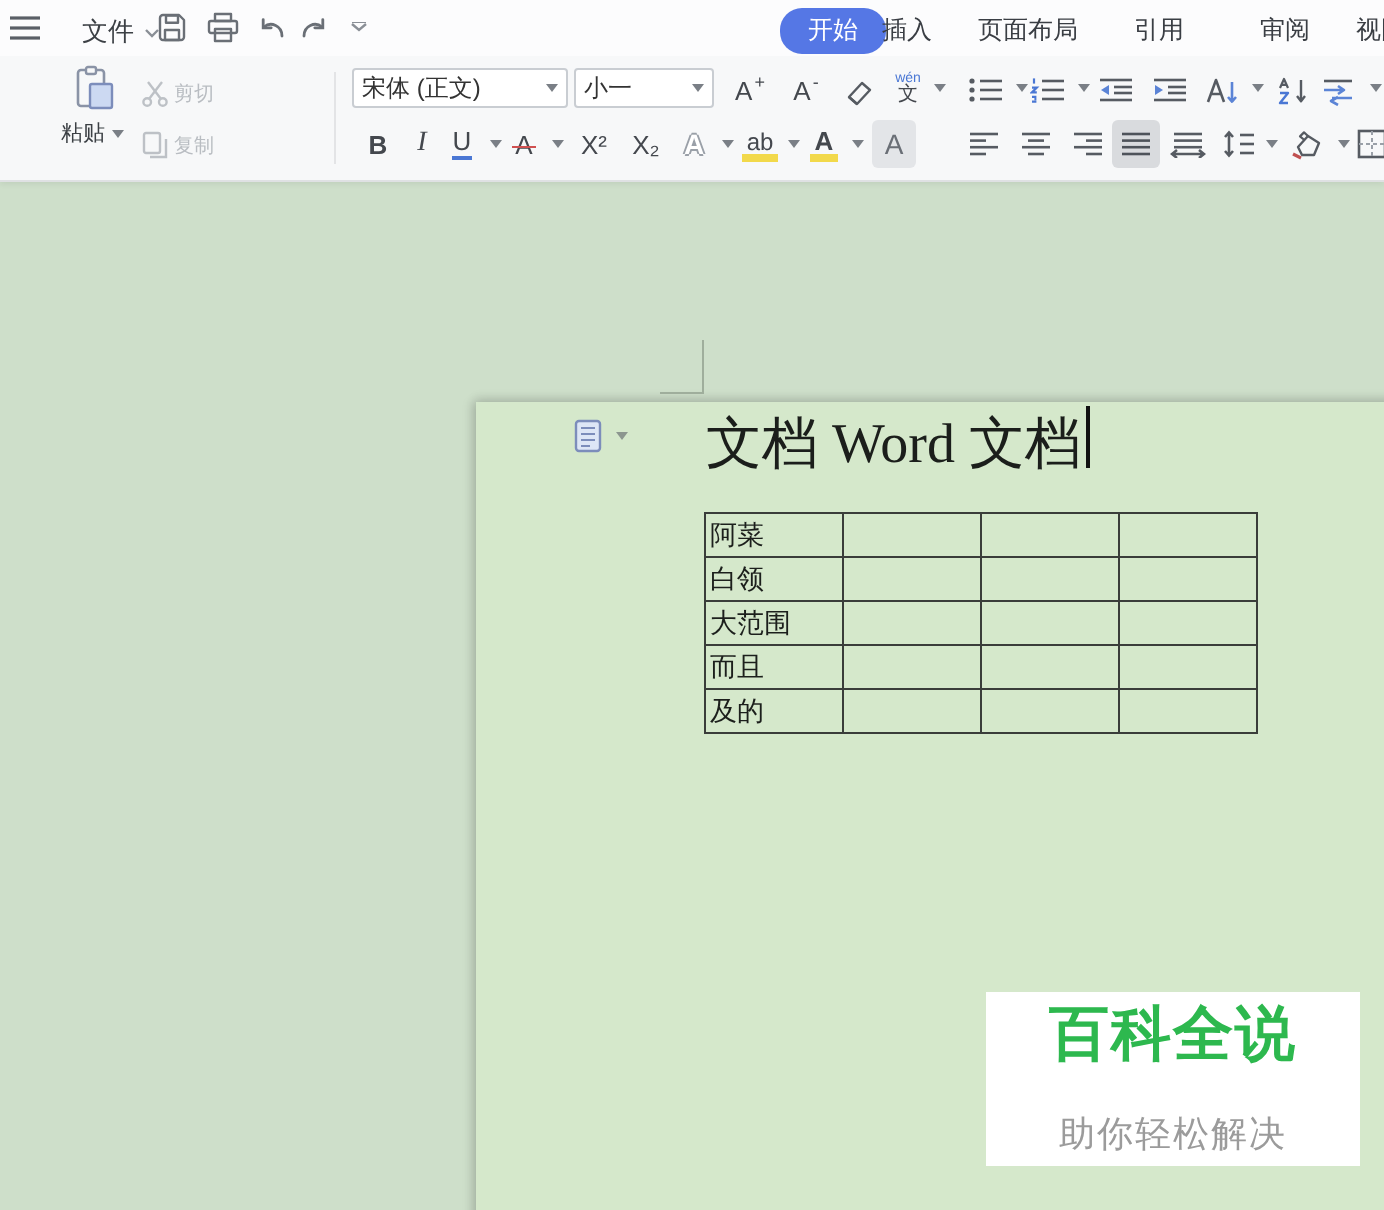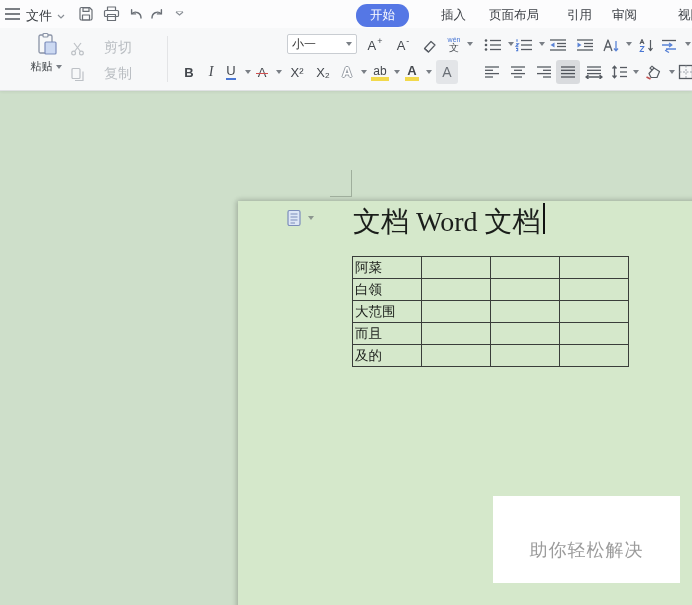--- a/index.html
+++ b/index.html
@@ -2,31 +2,31 @@
 <html><head>
 <meta charset="utf-8">
 <style>
   * { margin:0; padding:0; box-sizing:border-box; }
   html,body { width:692px; height:605px; overflow:hidden; }
   body { position:relative; font-family:"Liberation Sans", sans-serif; background:#cedfca; }
 
   
   .menubar { position:absolute; left:0; top:0; width:692px; height:28px; background:#fcfcfd; z-index:5; }
   .mb-item { position:absolute; display:flex; align-items:center; color:#4a4f55; }
-  .mb-label { font-size:13px; color:#3c4045; }
+  .mb-label { font-size:13px; color:#3c4045;margin-left:15px; }
   .tab { position:absolute; top:7px; font-size:12.5px; color:#3a3e44; white-space:nowrap; cursor:default; }
   .tab.active { top:4px; background:#5577e5; color:#fff; border-radius:11px; padding:3px 14px; font-size:12.5px; }
 
   
   .ribbon { position:absolute; left:0; top:28px; width:692px; height:63px; background:#f7f8f9;
             border-bottom:1px solid #dfe1e3; box-shadow:0 1px 3px rgba(0,0,0,0.07); z-index:4; }
   .bigbtn { position:absolute; width:44px; height:55px; display:flex; flex-direction:column; align-items:center; justify-content:flex-start; }
   .bigbtn .lbl { font-size:11px; color:#3c4045; margin-top:3px; display:flex; align-items:center; }
   .smallbtn { position:absolute; display:flex; align-items:center; }
-  .smallbtn .lbl { font-size:14px; margin-left:19px; }
+  .smallbtn .lbl { font-size:10px; margin-left:2px; }
   .disabled, .disabled .lbl { color:#b9bdc2 !important; }
   .sep { position:absolute; width:1px; background:#e3e4e6; }
   .combo { position:absolute; height:20px; background:#fff; border:1px solid #c9cdd2; border-radius:2px;
            font-size:12px; color:#333; display:flex; align-items:center; padding:0 4px; }
   .combo .val { flex:1; white-space:nowrap; overflow:hidden; }
   .ib { position:absolute; height:22px; display:flex; align-items:center; justify-content:center; color:#565b62; }
   .dd { width:0; height:0; border-left:3px solid transparent; border-right:3px solid transparent; border-top:4px solid #7a7f86; margin-left:3px; }
   .g { font-size:13px; color:#44484e; line-height:1; }
   .gb { font-weight:bold; }
   .gi { font-style:italic; font-family:"Liberation Serif", serif; font-size:14px; }
@@ -128,25 +128,25 @@
   </div>
   <div class="mb-item" style="left:175px; top:11px;">
     <span>
       <svg width="9" height="6" viewBox="0 0 9 6">
           <polyline points="1,1 4.5,4 8,1" fill="none" stroke="#8a8f96" stroke-width="1.2"></polyline>
           <line x1="1" y1="0" x2="8" y2="0" stroke="#8a8f96" stroke-width="1"></line>
         </svg>
     </span>
   </div>
 
-  <div class="tab active" style="left:356px;">开始</div>
+  <div class="tab active" style="left:390px;">开始</div>
   <div class="tab" style="left:441px;">插入</div>
   <div class="tab" style="left:489px;">页面布局</div>
   <div class="tab" style="left:567px;">引用</div>
-  <div class="tab" style="left:612px;">审阅</div>
+  <div class="tab" style="left:630px;">审阅</div>
   <div class="tab" style="left:678px;">视图</div>
 </div>
 
 <div class="ribbon">
 
   <div class="bigbtn" style="left:24px; top:4px;">
     <span>
       <svg width="23" height="24" viewBox="0 0 23 24" fill="none" stroke-linejoin="round">
           <rect x="4" y="3" width="13" height="18" rx="1.5" stroke="#8a93a6" stroke-width="1.3"></rect>
           <rect x="8" y="1.5" width="5" height="3.5" rx="1" fill="#f7f8f9" stroke="#8a93a6" stroke-width="1.2"></rect>
@@ -176,20 +176,24 @@
           <rect x="2" y="1.5" width="8" height="10" rx="1"></rect>
           <path d="M5 13.5 h8 v-9"></path>
         </svg>
     </span>
     <span class="lbl">复制</span>
   </div>
 
 
   <div class="sep" style="left:167px; top:8px; height:46px;"></div>
 
+  <div class="combo" style="left:176px; top:6px; width:108px;">
+    <span class="val">宋体 (正文)</span>
+    <span class="dd"></span>
+  </div>
   <div class="combo" style="left:287px; top:6px; width:70px;">
     <span class="val">小一</span>
     <span class="dd"></span>
   </div>
 
   <div class="ib" style="left:362px; top:6px; width:26px;">
     <span class="g">A</span>
       <span class="sup">+</span>
   </div>
   <div class="ib" style="left:391px; top:6px; width:24px;">
@@ -499,14 +503,15 @@
   <div class="tcell"></div>
   <div class="tcell"></div>
 
   <div class="tcell">及的</div>
   <div class="tcell"></div>
   <div class="tcell"></div>
   <div class="tcell"></div>
 </div>
 
 <div class="watermark">
+  <div class="wm-title">百科全说</div>
   <div class="wm-sub">助你轻松解决</div>
 </div>
 
 </body></html>

